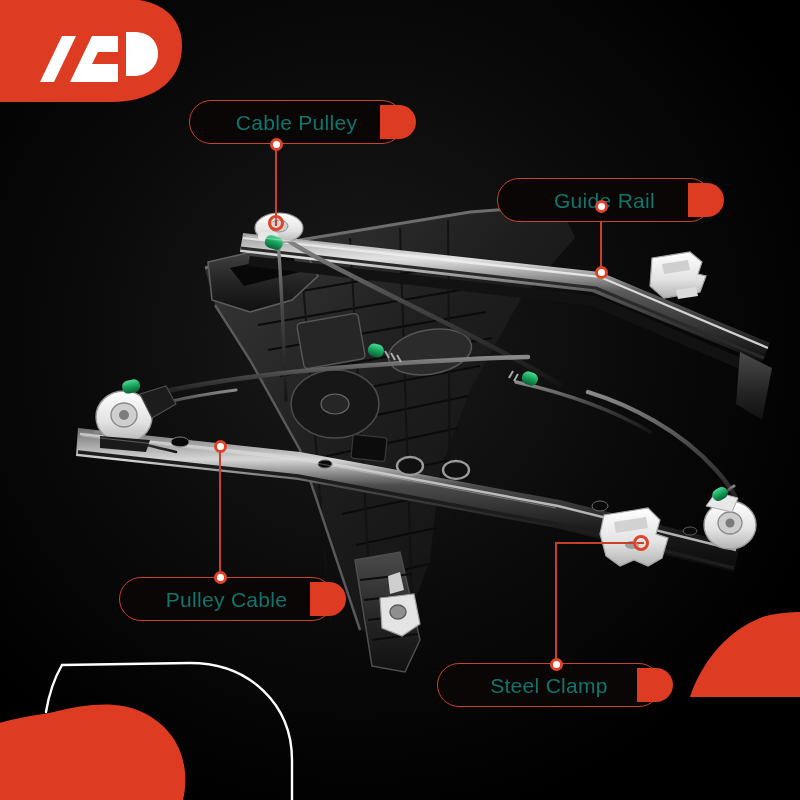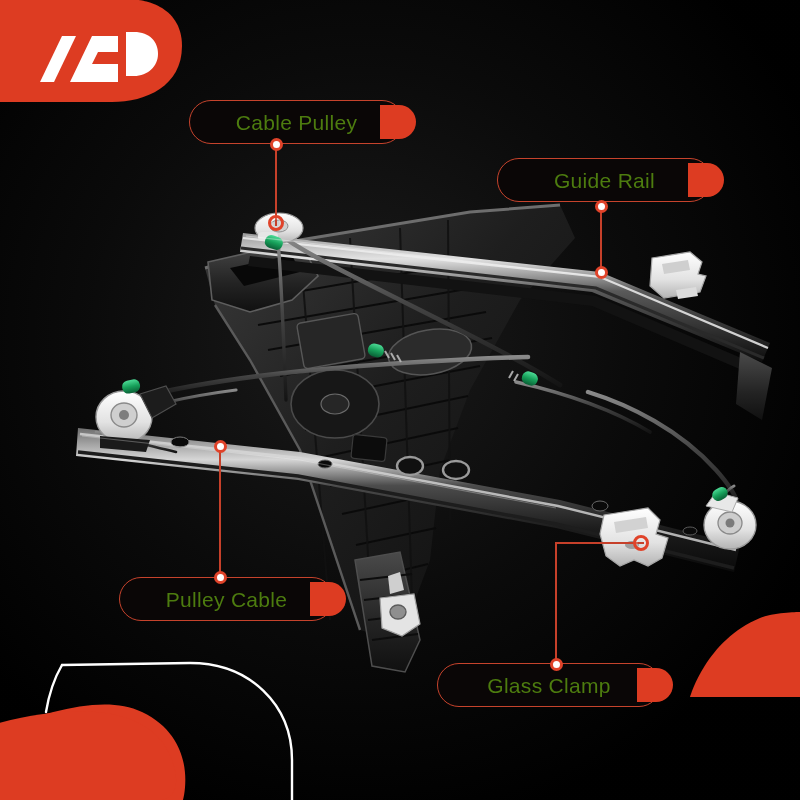--- a/index.html
+++ b/index.html
@@ -33,21 +33,21 @@
     border:1.6px solid #c6432c;
     border-radius:999px;
     color:#ffffff;
     letter-spacing:.3px;
     white-space:nowrap;
     z-index:6;
   }
   .pill .txt{
     font-size:21px;
     font-weight:400;
-    color:#4d7c0f;
+    color:#0f766e;
     line-height:1;
     padding:0 10px;
   }
   
   .pill .cap{
     position:absolute;
     right:-13px;
     top:50%;
     transform:translateY(-50%);
     width:30px;height:34px;
@@ -318,21 +318,21 @@
     <div class="pill" style="left:189px;top:100px;width:215px;height:44px;">
       <span class="cap"></span>
       <span class="txt">Cable Pulley</span>
     </div>
   </div>
 
   <div class="callout">
     <div class="lead v" style="left:600px;top:206px;height:68px;"></div>
     <div class="dot" style="left:594.5px;top:199.5px;"></div>
     <div class="dot" style="left:594.5px;top:265.5px;"></div>
-    <div class="pill" style="left:497px;top:158px;width:215px;height:44px;">
+    <div class="pill" style="left:497px;top:178px;width:215px;height:44px;">
       <span class="cap"></span>
       <span class="txt">Guide Rail</span>
     </div>
   </div>
 
   <div class="callout">
     <div class="lead v" style="left:219px;top:446px;height:132px;"></div>
     <div class="dot" style="left:213.5px;top:439.5px;"></div>
     <div class="dot" style="left:213.5px;top:570.5px;"></div>
     <div class="pill" style="left:119px;top:577px;width:215px;height:44px;">
@@ -341,21 +341,21 @@
     </div>
   </div>
 
   <div class="callout">
     <div class="lead h" style="left:556px;top:542px;width:88px;"></div>
     <div class="lead v" style="left:555px;top:542px;height:122px;"></div>
     <div class="dot ring" style="left:633px;top:535px;"></div>
     <div class="dot" style="left:549.5px;top:657.5px;"></div>
     <div class="pill" style="left:437px;top:663px;width:224px;height:44px;">
       <span class="cap"></span>
-      <span class="txt">Glass Clamp</span>
+      <span class="txt">Steel Clamp</span>
     </div>
   </div>
 
   <div id="logo-badge">
     <svg viewBox="0 0 190 120" xmlns="http://www.w3.org/2000/svg">
       <path d="M0,0 L138,0 C138,0 182,3 182,46 C182,86 146,102 112,102 L0,102 Z" fill="#dd3c22"></path>
 
       <g fill="#ffffff">
         <polygon points="40,82 62,36 76,36 54,82"></polygon>
         <polygon points="70,82 92,36 118,36 118,52 98,52 92,64 118,64 118,82"></polygon>

